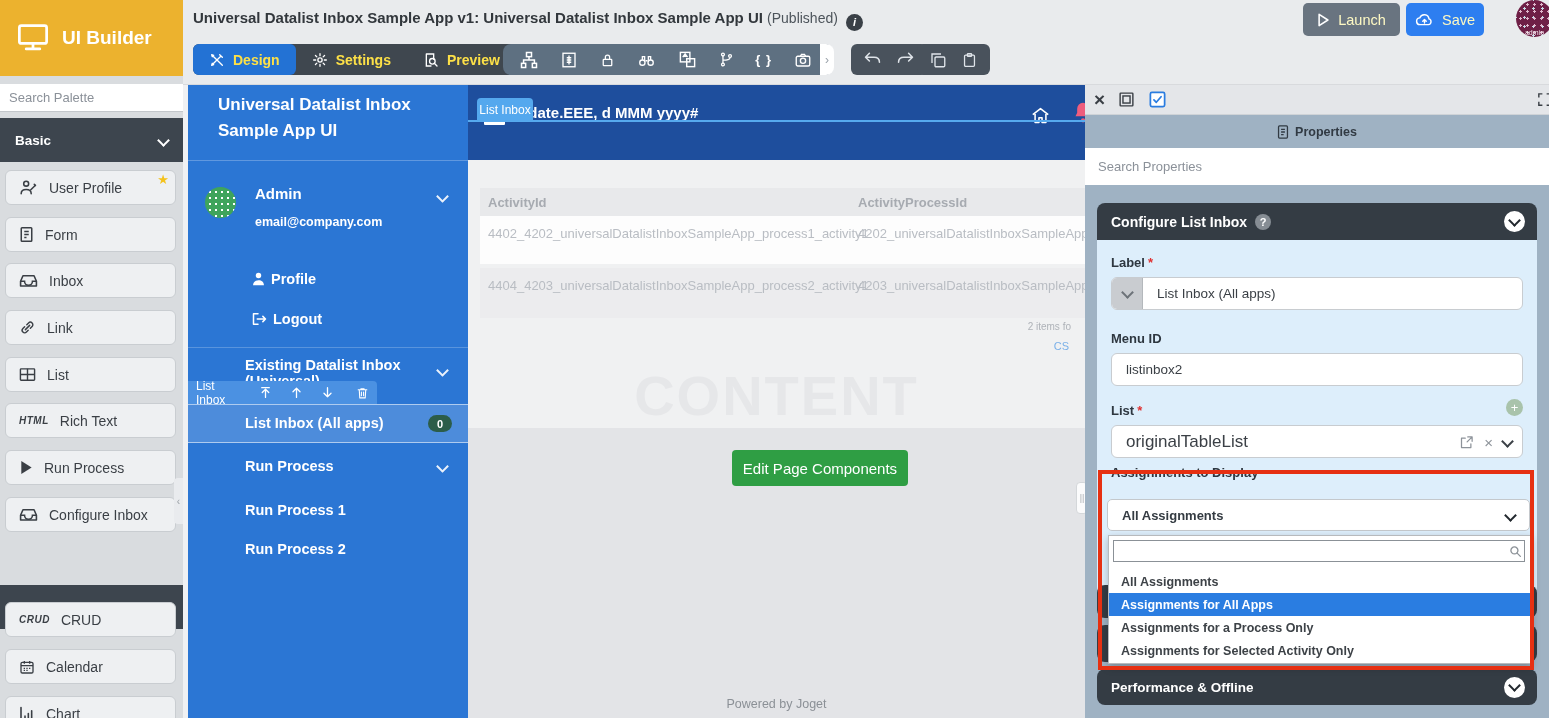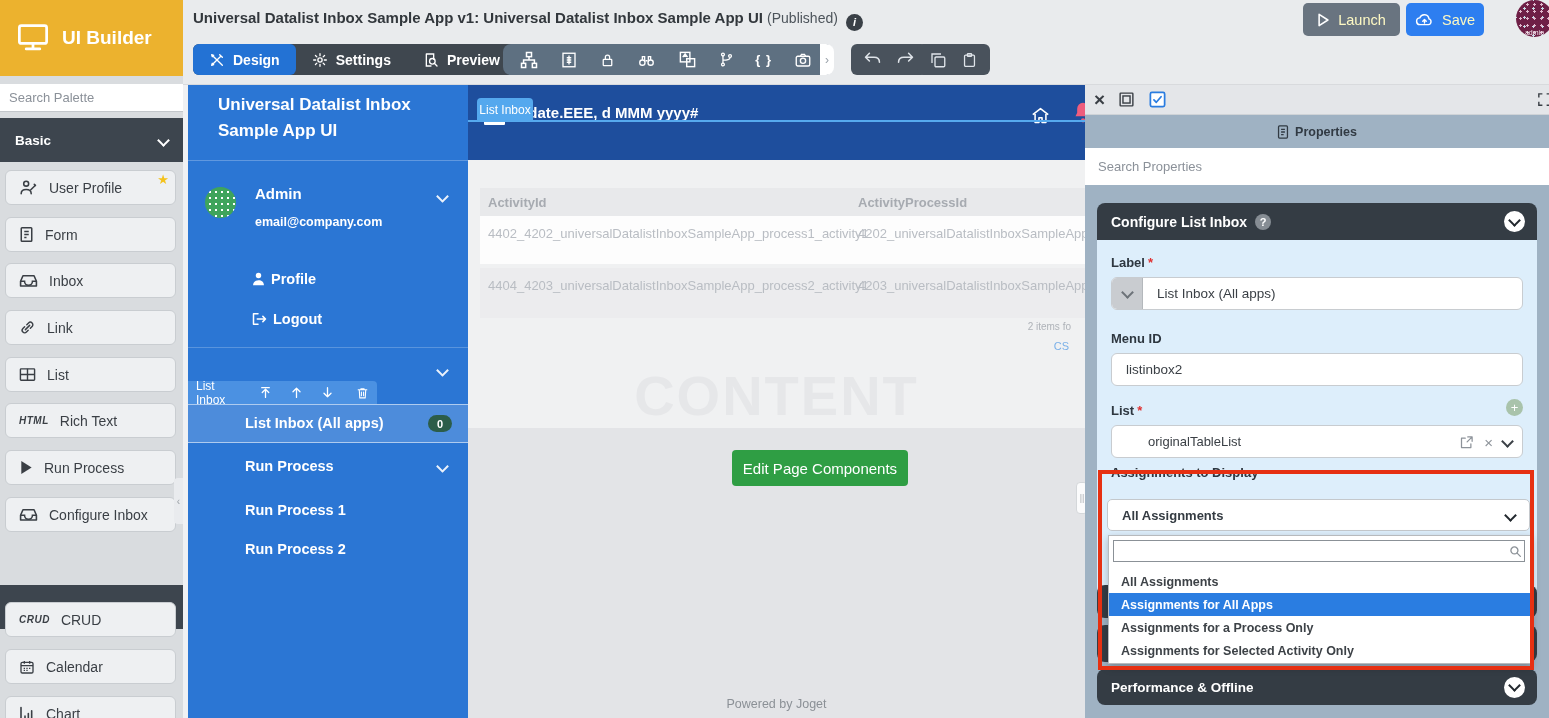--- a/index.html
+++ b/index.html
@@ -24,21 +24,21 @@
        color:#fef9c3;font-size:14.5px;cursor:pointer;box-sizing:border-box;}
   #btn-launch{left:1120px;width:97px;background:#697480;}
   #btn-save{left:1223px;width:78px;background:#2d7ef0;}
   #avatar{position:absolute;left:1333px;top:0;width:37px;height:37px;border-radius:50%;background:#6e1f46;overflow:hidden;
           background-image:radial-gradient(#e0b7cc 1.3px,transparent 1.4px),radial-gradient(#c6dce6 1.2px,transparent 1.3px);
           background-size:7px 7px,9px 9px;background-position:1px 1px,4px 4px;}
   #avatar .av-label{position:absolute;left:0;right:0;bottom:1px;text-align:center;color:#f3e9ee;font-size:7px;}
 
   
   #tab-group{position:absolute;left:10px;top:44px;height:31px;background:#3f474f;border-radius:6px;display:flex;align-items:center;}
-  .tb-tab{height:31px;display:flex;align-items:center;gap:8px;padding:0 16px;color:#ffffff;font-size:14px;font-weight:bold;border-radius:6px;cursor:pointer;box-sizing:border-box;}
+  .tb-tab{height:31px;display:flex;align-items:center;gap:8px;padding:0 16px;color:#fde047;font-size:14px;font-weight:bold;border-radius:6px;cursor:pointer;box-sizing:border-box;}
   .tb-tab.active{background:#2372d4;}
 
   
   #icon-pill{position:absolute;left:320px;top:44px;width:330px;height:31px;background:#5e7081;border-radius:8px;display:flex;align-items:center;justify-content:space-around;padding:0 10px 0 6px;box-sizing:border-box;color:#fff;}
   #pill-nub{position:absolute;left:637px;top:44px;width:14px;height:31px;background:#fff;border-radius:0 8px 8px 0;display:flex;align-items:center;justify-content:center;color:#9aa2aa;font-size:12px;}
   .tool-group{position:absolute;top:44px;height:31px;background:#49525c;border-radius:6px;display:flex;align-items:center;gap:14px;padding:0 12px;color:#dfe4e9;}
   .tico{display:flex;align-items:center;justify-content:center;cursor:pointer;}
   .braces-glyph{font-size:13px;font-weight:bold;letter-spacing:1px;}
 
   
@@ -406,20 +406,24 @@
     <div class="psb-link" style="top:226px;">
       <span>
         <svg width="15" height="14" viewBox="0 0 20 18" fill="none" stroke="#fff" stroke-width="2">
           <path d="M8 2H2v14h6M7 9h11M14.5 5.5L18 9l-3.5 3.5" stroke-linecap="round" stroke-linejoin="round"></path>
         </svg>
       </span>
       <span>Logout</span>
     </div>
     <div id="psb-sep2"></div>
 
+    <div class="psb-nav" style="top:272px;">
+      <span>Existing Datalist Inbox</span><br>
+      <span>(Universal)</span>
+    </div>
     <span class="chev psb-chev" style="left:250px;top:281px;"></span>
 
     <div id="float-bar">
       <span>List Inbox</span>
       <span class="fico">
         <svg width="13" height="13" viewBox="0 0 24 24" fill="none" stroke="#fff" stroke-width="2.4">
           <path d="M12 21V7M6 12l6-6 6 6M5 3h14" stroke-linecap="round" stroke-linejoin="round"></path>
         </svg>
       </span>
       <span class="fico">
@@ -546,21 +550,21 @@
     <div class="f-label" style="top:246px;">Menu ID</div>
     <div class="f-input" style="top:268px;">
       <span class="val">listinbox2</span>
     </div>
 
     <div class="f-label" style="top:318px;">
       <span>List</span><span class="req">*</span>
     </div>
     <div id="plus-circle">+</div>
     <div class="f-input" style="top:340px;">
-      <span class="val" style="font-size:13px;margin-left:22px;">originalTableList</span>
+      <span class="val" style="font-size:17px;">originalTableList</span>
       <span class="in-icons">
         <span>
           <svg width="15" height="15" viewBox="0 0 24 24" fill="none" stroke="#8d939a" stroke-width="2">
             <path d="M10 5H4v15h15v-6M13 11l8-8M14 3h7v7" stroke-linecap="round" stroke-linejoin="round"></path>
           </svg>
         </span>
         <span style="font-size:15px;">×</span>
         <span class="chev" style="color:#3b4046;margin-top:-3px;"></span>
       </span>
     </div>

